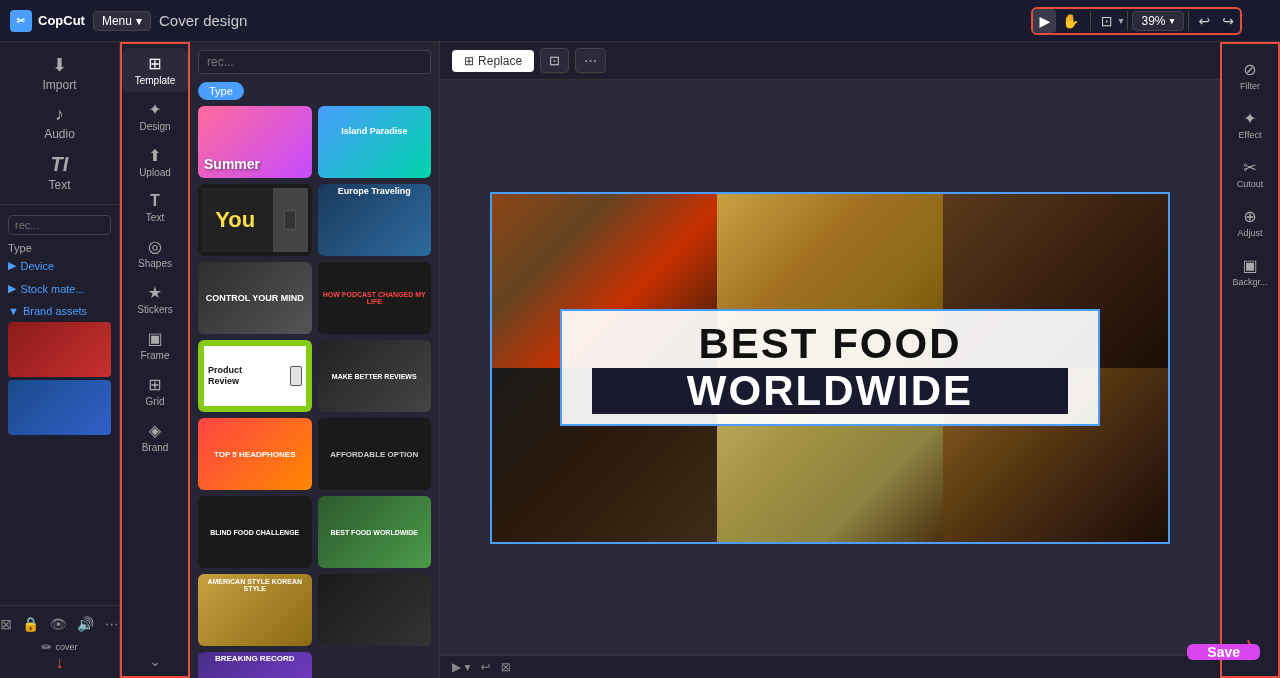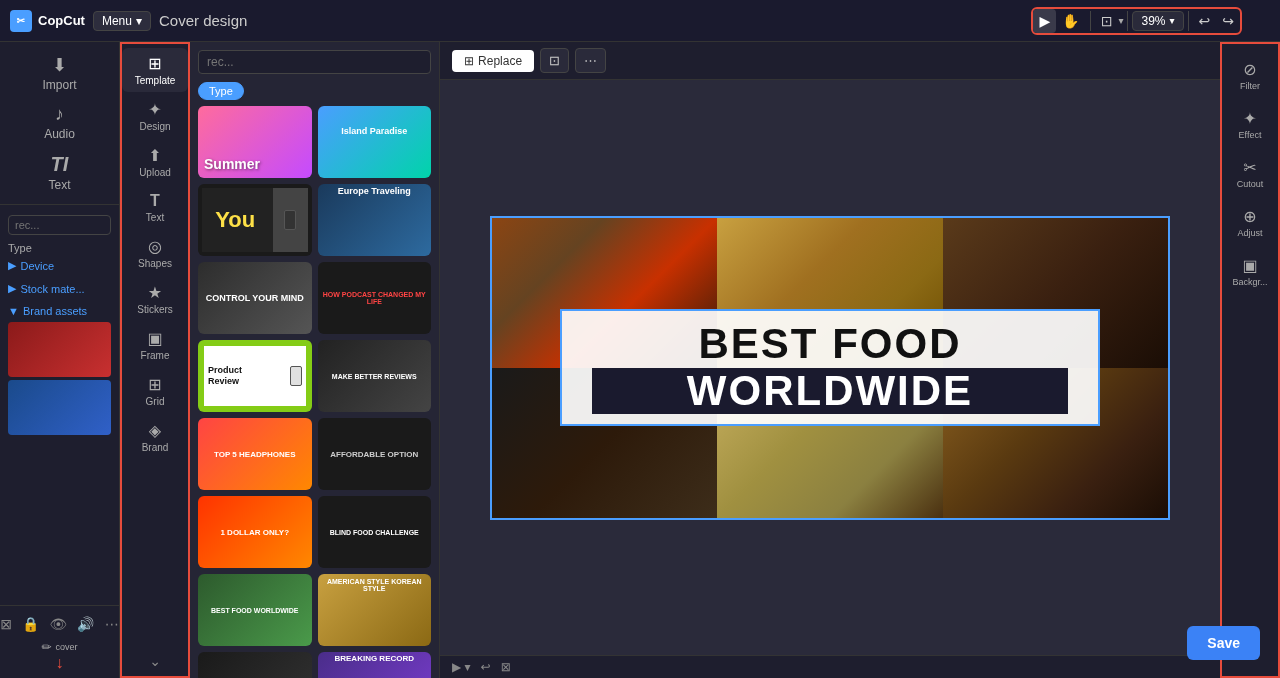--- a/index.html
+++ b/index.html
@@ -55,21 +55,21 @@
     .template-thumb { border-radius: 6px; overflow: hidden; cursor: pointer; position: relative; height: 72px; }
 
     
     .canvas-area { flex: 1; background: #2a2a3a; display: flex; flex-direction: column; position: relative; overflow: hidden; }
     .canvas-topbar { display: flex; align-items: center; justify-content: space-between; padding: 6px 12px; background: #1e1e2e; border-bottom: 1px solid #333; }
     .canvas-replace-bar { display: flex; align-items: center; gap: 6px; }
     .replace-btn { background: #fff; color: #333; border: none; border-radius: 4px; padding: 4px 12px; font-size: 12px; cursor: pointer; display: flex; align-items: center; gap: 4px; font-weight: 500; }
     .icon-btn { background: #2a2a3a; border: 1px solid #444; border-radius: 4px; color: #ccc; padding: 4px 8px; font-size: 13px; cursor: pointer; }
 
     .canvas-container { flex: 1; display: flex; align-items: center; justify-content: center; position: relative; }
-    .canvas-frame { border: 2px solid #4a9eff; position: relative; width: 680px; height: 304px; overflow: hidden; background: #111; }
+    .canvas-frame { border: 2px solid #4a9eff; position: relative; width: 680px; height: 352px; overflow: hidden; background: #111; }
     .food-collage { width: 100%; height: 100%; display: grid; grid-template-columns: 1fr 1fr 1fr; grid-template-rows: 1fr 1fr; background: #222; }
     .food-cell { overflow: hidden; position: relative; }
 
     
     .food-cell-1 { background: linear-gradient(135deg, #8B4513 0%, #654321 40%, #2d1a0a 100%); }
     .food-cell-2 { background: linear-gradient(135deg, #c8a040 0%, #8B6914 50%, #4a3000 100%); }
     .food-cell-3 { background: linear-gradient(135deg, #5a3a1a 0%, #2d1a0a 100%); }
     .food-cell-4 { background: linear-gradient(135deg, #1a1a1a 0%, #3d2d1a 100%); }
     .food-cell-5 { background: linear-gradient(135deg, #c8b060 0%, #8B8040 50%, #4a3010 100%); }
     .food-cell-6 { background: linear-gradient(135deg, #3a2010 0%, #1a0d05 100%); }
@@ -80,21 +80,21 @@
     .canvas-text-line1 { font-size: 42px; font-weight: 900; color: #111; letter-spacing: 2px; line-height: 1.1; }
     .canvas-text-line2 { font-size: 42px; font-weight: 900; color: #fff; letter-spacing: 2px; background: #1a1a2e; padding: 0 10px; line-height: 1.1; }
 
     
     .right-panel { width: 60px; background: #1e1e2e; border-left: 1px solid #333; display: flex; flex-direction: column; align-items: center; padding-top: 8px; gap: 2px; border: 2px solid #e74c3c; flex-shrink: 0; }
     .right-tool { display: flex; flex-direction: column; align-items: center; padding: 8px 4px; cursor: pointer; border-radius: 6px; width: 100%; gap: 2px; }
     .right-tool-icon { font-size: 16px; color: #aaa; }
     .right-tool-label { font-size: 9px; color: #aaa; text-align: center; }
 
     
-    .save-btn { position: fixed; bottom: 18px; right: 20px; background: #3b82f6; color: #fff; border: none; border-radius: 6px; padding: 9px 20px; font-size: 14px; font-weight: 600; cursor: pointer; }
+    .save-btn { position: fixed; bottom: 18px; right: 20px; background: #d946ef; color: #fff; border: none; border-radius: 6px; padding: 0 20px; font-size: 14px; font-weight: 600; cursor: pointer; }
 
     
     .canvas-bottom { display: flex; align-items: center; padding: 4px 12px; background: #1e1e2e; border-top: 1px solid #333; gap: 10px; }
     .bottom-canvas-btn { background: transparent; border: none; color: #888; cursor: pointer; font-size: 12px; }
 
     
     .t1 { background: linear-gradient(135deg, #ff6b9d, #c44bff); display: flex; align-items: flex-end; padding: 4px; }
     .t2 { background: linear-gradient(135deg, #4a9eff, #00d4aa); }
     .t4 { background: #1a1a1a; display: flex; align-items: center; justify-content: center; color: #ffdd57; font-weight: bold; font-size: 10px; padding: 4px; }
     .t5 { background: linear-gradient(135deg, #2d2d2d, #555); display: flex; align-items: center; justify-content: center; }
@@ -317,23 +317,20 @@
         <div class="tmpl-text" style="font-size:7px;padding:4px;">MAKE BETTER REVIEWS</div>
       </div>
 
       <div class="template-thumb t9">
         <div class="tmpl-text" style="font-size:8px;">TOP 5 HEADPHONES</div>
       </div>
       <div class="template-thumb t10">
         <div class="tmpl-text" style="font-size:8px;color:#ccc;">AFFORDABLE OPTION</div>
       </div>
 
-      <div class="template-thumb t11">
-        <div class="tmpl-text" style="font-size:8px;">1 DOLLAR ONLY?</div>
-      </div>
       <div class="template-thumb" style="background:#1a1a1a;display:flex;align-items:center;justify-content:center;padding:4px;">
         <div class="tmpl-text" style="font-size:7px;color:#fff;">BLIND FOOD CHALLENGE</div>
       </div>
 
       <div class="template-thumb t13">
         <div class="tmpl-text" style="font-size:7px;padding:4px;">BEST FOOD WORLDWIDE</div>
       </div>
       <div class="template-thumb t14">
         <div class="tmpl-text" style="font-size:7px;padding:4px;">AMERICAN STYLE KOREAN STYLE</div>
       </div>

